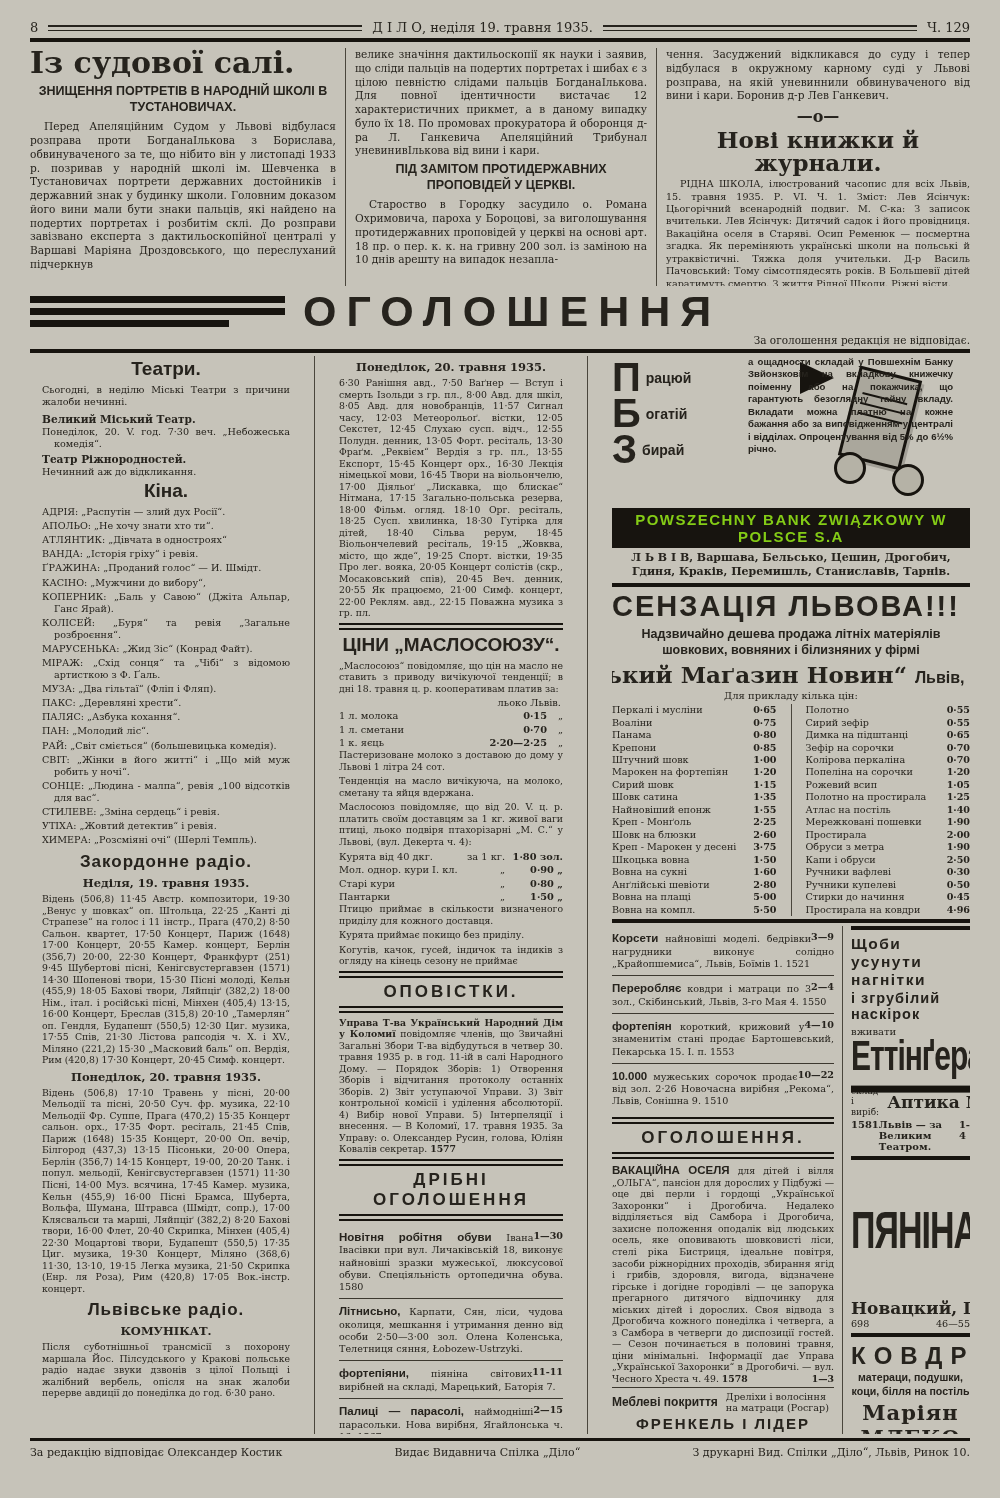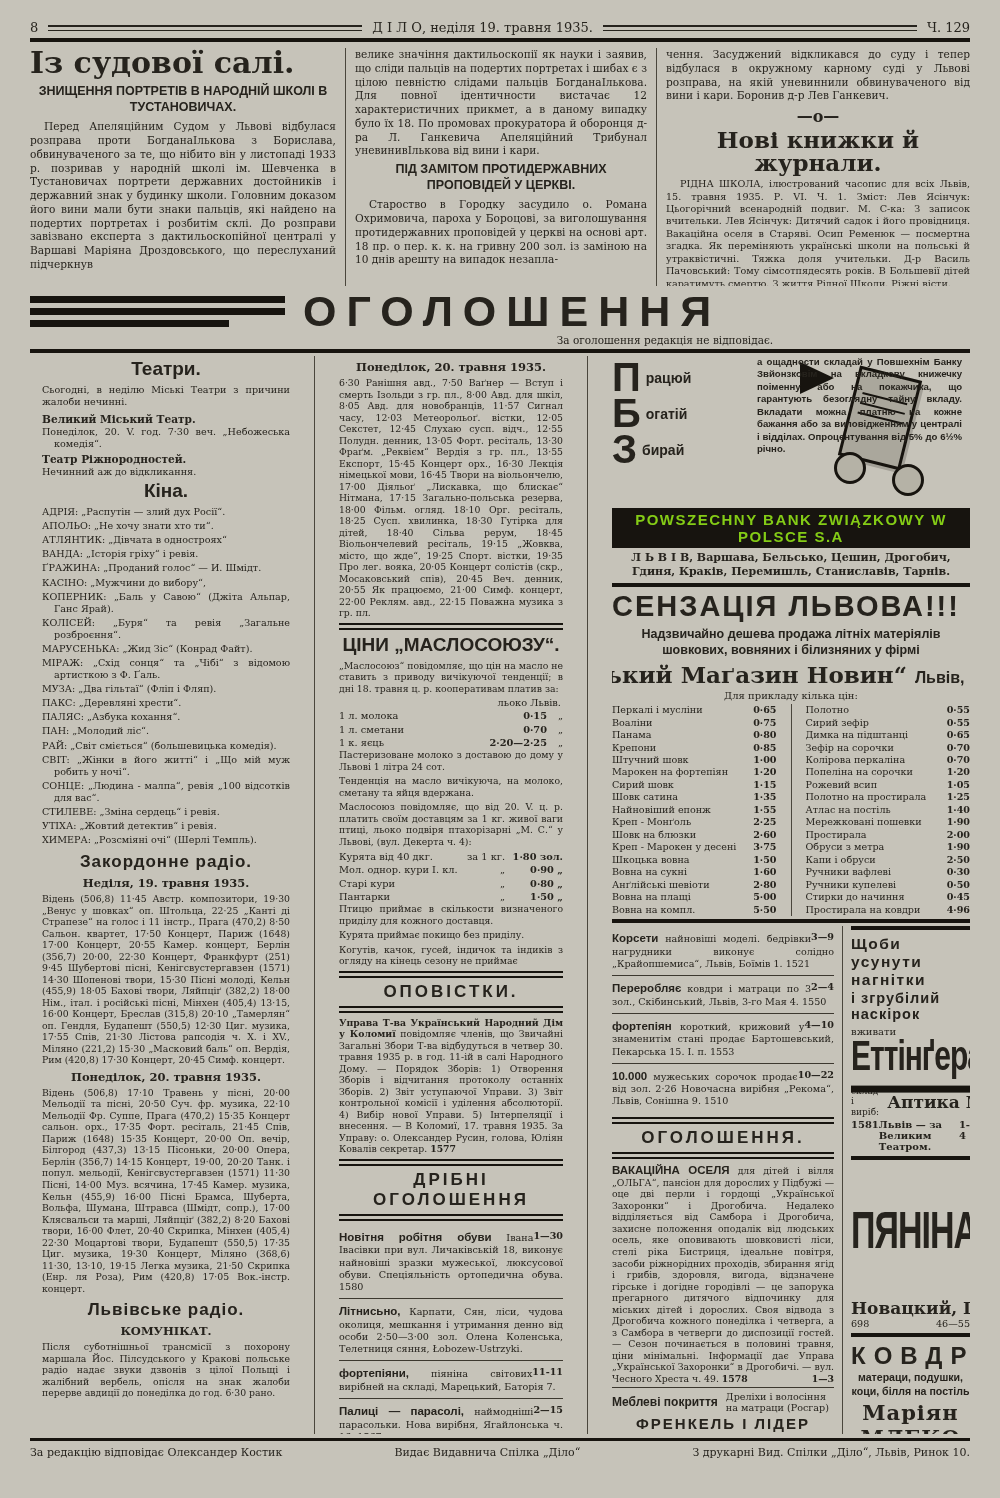--- a/index.html
+++ b/index.html
@@ -26,21 +26,21 @@
   .small{font-size:9.6px;}
   .oline{text-align:center;font-weight:bold;margin:2px 0;}
   .books-title{font-family:"DejaVu Serif",serif;font-weight:bold;font-size:23px;text-align:center;margin:2px 0 4px 0;line-height:1;}
   
   .banner{margin-top:4px;}
   .banner-row{display:flex;align-items:center;gap:18px;}
   .stripes{flex:0 0 255px;display:flex;flex-direction:column;gap:5px;}
   .stripes .s{height:7px;background:#17140f;}
   .stripes .s.short{width:78%;}
   .banner-title{flex:1;font-family:"Liberation Sans",sans-serif;font-weight:900;font-size:43px;letter-spacing:10px;line-height:1;white-space:nowrap;}
-  .banner-sub{text-align:center;font-size:10.5px;margin:1px 0 2px 330px;}
+  .banner-sub{text-align:right;font-size:10.5px;margin:1px 0 2px 330px;}
   
   .main{display:flex;gap:24px;height:1078px;overflow:hidden;margin-top:2px;margin-left:12px;}
   .colA{flex:0 0 248px;overflow:hidden;}
   .colB{flex:0 0 224px;overflow:hidden;}
   .colCD{flex:1;overflow:hidden;}
   .h-theatre{font-family:"Liberation Sans",sans-serif;font-weight:900;font-size:19px;text-align:center;margin:2px 0 4px 0;}
   .h-sans{font-family:"Liberation Sans",sans-serif;font-weight:900;font-size:17px;text-align:center;letter-spacing:1px;margin:6px 0 3px 0;}
   .datehead{font-weight:bold;font-size:11.5px;text-align:center;margin:4px 0 3px 0;}
   .lst{font-size:9.6px;line-height:1.26;text-align:justify;margin:0 0 2px 0;padding-left:12px;text-indent:-12px;}
   .radio-body{font-size:9.3px;line-height:1.24;text-align:justify;margin:0 0 3px 0;}
@@ -61,21 +61,21 @@
   .pbz-row{display:flex;align-items:center;margin:2px 0;}
   .pbz-letter{font-family:"Liberation Sans",sans-serif;font-weight:900;font-size:40px;line-height:.85;margin-right:5px;}
   .pbz-word{flex:1;}
   .pbz-word .w{font-family:"Liberation Sans",sans-serif;font-weight:900;font-size:14px;}
   .pbz-word .b{height:6px;background:#17140f;margin:2px 0;}
   .arrow{position:absolute;left:188px;top:6px;width:0;height:0;border-left:34px solid #17140f;border-top:16px solid transparent;border-bottom:16px solid transparent;}
   .sbook{position:absolute;left:236px;top:16px;width:58px;height:86px;background:#aaa79c;border:3px solid #17140f;transform:rotate(14deg);box-shadow:3px 3px 0 #17140f33;}
   .sbook i{display:block;margin:22px 6px 0 6px;border-top:2px solid #17140f;}
   .sbook i+i{margin-top:8px;}
   .coin{position:absolute;width:26px;height:26px;border:3px solid #17140f;border-radius:50%;background:#b5b2a6;}
-  .bank-right{position:absolute;right:8px;top:0;width:205px;font-family:"Liberation Sans",sans-serif;font-weight:bold;font-size:9.6px;line-height:1.3;text-align:justify;}
+  .bank-right{position:absolute;right:17px;top:0;width:205px;font-family:"Liberation Sans",sans-serif;font-weight:bold;font-size:9.6px;line-height:1.3;text-align:justify;}
   .bank-band{background:#17140f;color:#84cc16;font-family:"Liberation Sans",sans-serif;font-weight:900;font-size:15px;text-align:center;letter-spacing:1.5px;padding:3px 0;margin-top:2px;}
   .bank-cities{font-weight:bold;font-size:11px;text-align:center;line-height:1.3;margin:3px 0;}
   
   .senz-row{display:flex;align-items:center;gap:10px;margin-top:2px;}
   .senz-title{font-family:"Liberation Sans",sans-serif;font-weight:900;font-size:29px;letter-spacing:2px;white-space:nowrap;}
   .senz-bar{flex:1;height:15px;background:#17140f;}
   .senz-sub{font-family:"Liberation Sans",sans-serif;font-weight:900;font-size:12.5px;text-align:center;line-height:1.3;margin:3px 10px;}
   .firm-row{display:flex;align-items:baseline;gap:8px;justify-content:center;margin:2px 0;}
   .firm-name{font-family:"DejaVu Serif",serif;font-weight:bold;font-size:23px;white-space:nowrap;}
   .firm-loc{font-family:"Liberation Sans",sans-serif;font-weight:900;font-size:16px;white-space:nowrap;}

